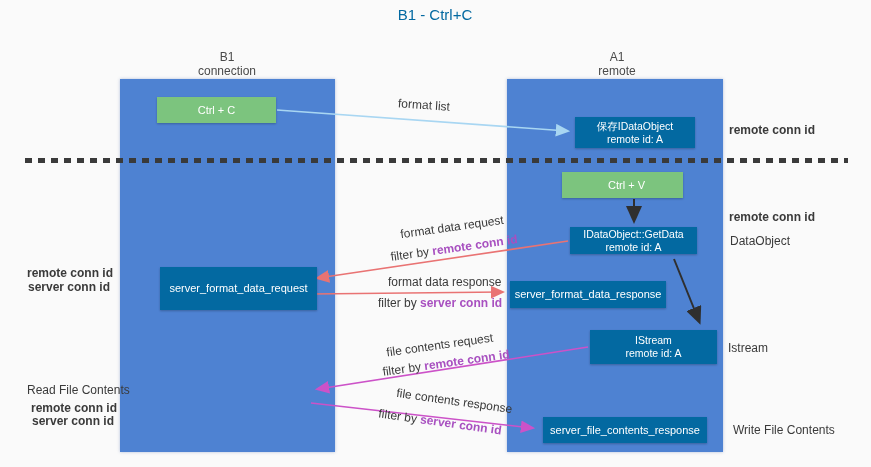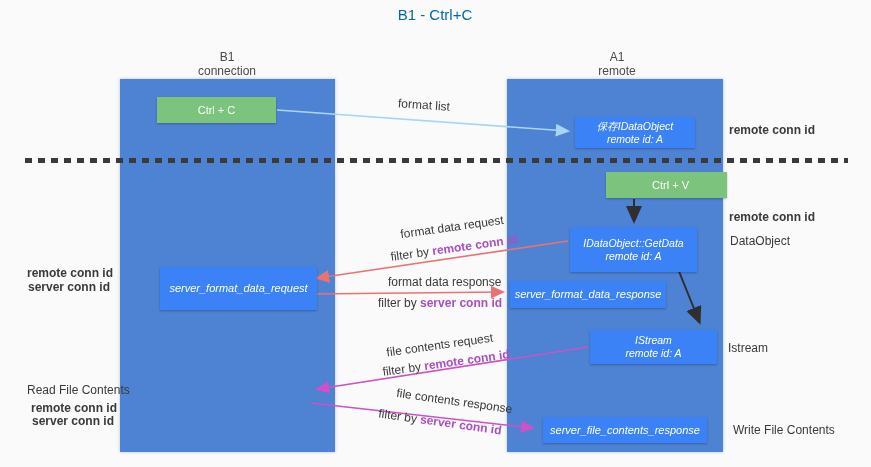--- a/index.html
+++ b/index.html
@@ -24,21 +24,21 @@
   .lane-a1 { left: 507px; top: 79px; width: 216px; height: 373px; }
   .divider {
     left: 25px; top: 158px; width: 823px; height: 5px;
     background: repeating-linear-gradient(to right, #3a3a3a 0 7px, transparent 7px 13px);
   }
   .node {
     display: flex; flex-direction: column; align-items: center; justify-content: center;
     color: #fff; text-align: center; box-shadow: 0 1px 2px rgba(0,0,0,.25);
   }
   .node.green { background: #7cc47e; font-size: 11px; }
-  .node.orange { background: #3b82f6; font-size: 10.5px; line-height: 13px; font-style: italic; }
+  .node.orange { background: #0369a1; font-size: 10.5px; line-height: 13px; }
   .edge-label { font-size: 12px; color: #3a3a3a; white-space: nowrap; }
   .purple { color: #a850c0; font-weight: bold; }
   .greentx { color: #55a85a; font-weight: bold; }
   .side-label { font-size: 12px; white-space: nowrap; color: #3a3a3a; }
   svg.overlay { position: absolute; left: 0; top: 0; pointer-events: none; }
 </style>
 </head>
 <body>
 
 <div class="canvas">
@@ -87,25 +87,25 @@
 
   <div class="abs node green" style="left:157px; top:97px; width:119px; height:26px;">
     <span>Ctrl + C</span>
   </div>
 
   <div class="abs node orange" style="left:575px; top:117px; width:120px; height:31px;">
     <span>保存IDataObject</span>
     <span>remote id: A</span>
   </div>
 
-  <div class="abs node green" style="left:606px; top:172px; width:121px; height:26px;padding-left:8px;">
+  <div class="abs node green" style="left:562px; top:172px; width:121px; height:26px;padding-left:8px;">
     <span>Ctrl + V</span>
   </div>
 
-  <div class="abs node orange" style="left:570px; top:227px; width:127px; height:45px;">
+  <div class="abs node orange" style="left:570px; top:227px; width:127px; height:27px;">
     <span>IDataObject::GetData</span>
     <span>remote id: A</span>
   </div>
 
   <div class="abs node orange" style="left:160px; top:267px; width:157px; height:43px; font-size:11px;">
     <span>server_format_data_request</span>
   </div>
 
   <div class="abs node orange" style="left:510px; top:281px; width:156px; height:27px; font-size:11px;">
     <span>server_format_data_response</span>

